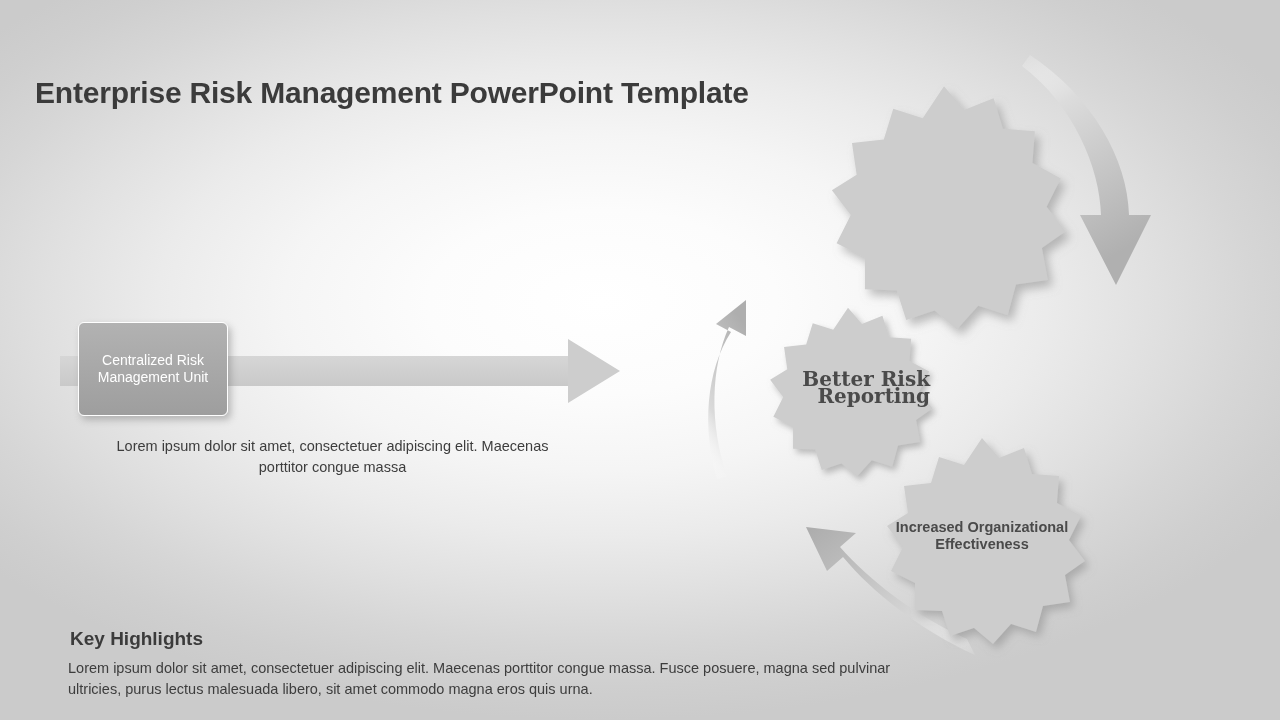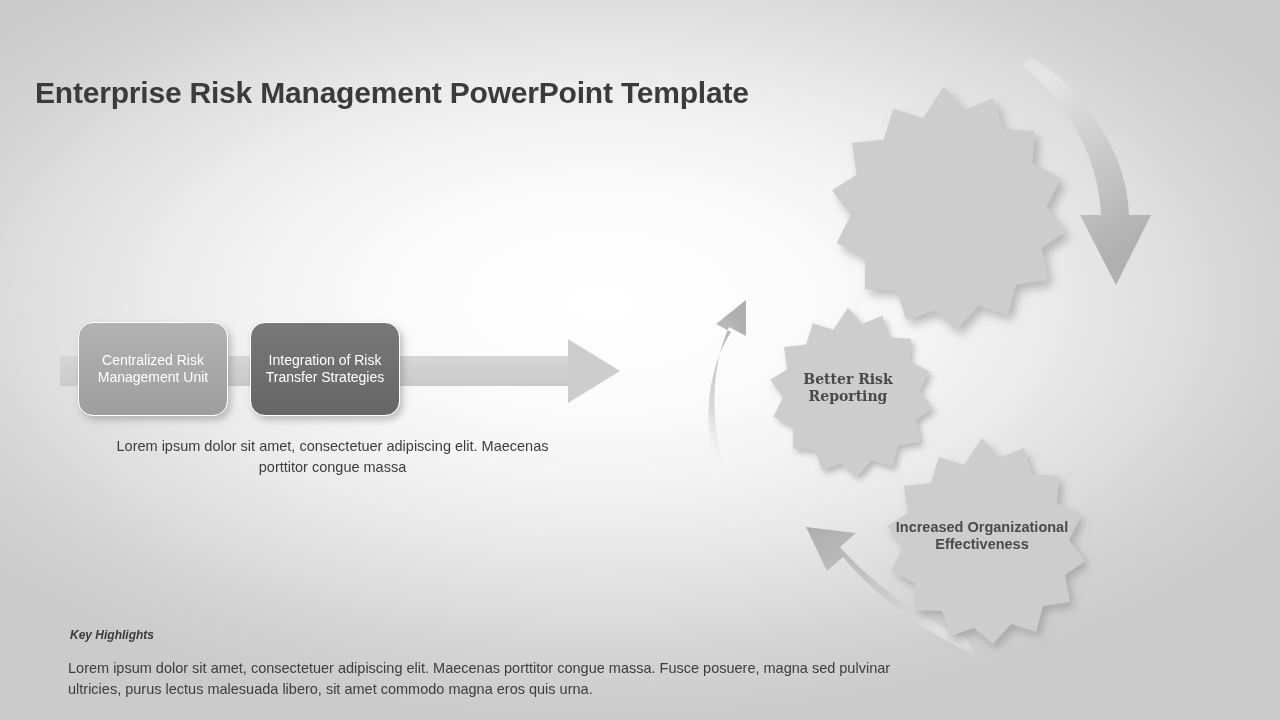--- a/index.html
+++ b/index.html
@@ -67,21 +67,21 @@
     height: 0;
     border-top: 32px solid transparent;
     border-bottom: 32px solid transparent;
     border-left: 52px solid #cdcdcd;
   }
   .pbox {
     position: absolute;
     top: 10px;
     width: 150px;
     height: 94px;
-    border-radius: 15px;
+    border-radius: 6px;
     display: flex;
     align-items: center;
     justify-content: center;
     text-align: center;
     color: #ffffff;
     font-size: 14px;
     line-height: 17.5px;
     box-shadow: 3px 4px 7px rgba(120,120,120,0.45);
     box-sizing: border-box;
     padding: 2px;
@@ -126,44 +126,43 @@
     position: relative;
     z-index: 2;
     text-align: center;
     font-family: "DejaVu Serif", serif;
     font-weight: bold;
     color: #4a4a4a;
   }
   #gear-1 { left: 826px; top: 84px; width: 236px; height: 236px; }
   #gear-1 .gear-label { font-size: 15px; line-height: 18px; }
   #gear-2 { left: 766px; top: 306px; width: 164px; height: 164px; }
-  #gear-2 .gear-label { font-size: 14px; line-height: 17.5px; }
+  #gear-2 .gear-label { font-size: 20px; line-height: 17.5px; text-align: right; }
   #gear-3 { left: 882px; top: 436px; width: 200px; height: 200px; }
   #gear-3 .gear-label {
     font-size: 14.5px; line-height: 17.5px;
     font-family: "Liberation Sans", sans-serif;
   }
 
   
   #arrows {
     position: absolute;
     left: 0; top: 0;
     width: 1280px; height: 720px;
     pointer-events: none;
   }
 
   
   #kh-heading {
     position: absolute;
     left: 70px;
     top: 628px;
-    font-size: 12px;
+    font-size: 19px;
     font-weight: bold;
     color: #3b3b3b;
-    font-style: italic;
   }
   #kh-body {
     position: absolute;
     left: 68px;
     top: 658px;
     width: 830px;
     font-size: 14.5px;
     line-height: 21px;
     color: #3d3d3d;
   }
@@ -231,23 +230,20 @@
     </g>
   </svg>
 
   <div id="flow">
     <div class="flow-bar"></div>
     <div class="flow-arrowhead"></div>
 
     <div class="pbox" id="pbox-1">
       <span>Centralized Risk Management Unit</span>
     </div>
-    <div class="pbox" id="pbox-2">
-      <span>Integration of Risk Transfer Strategies</span>
-    </div>
   </div>
 
   <div id="flow-caption">Lorem ipsum dolor sit amet, consectetuer adipiscing elit. Maecenas porttitor congue massa</div>
 
   <div class="gear" id="gear-1">
     <svg width="236" height="236" viewBox="0 0 200 200">
       <polygon fill="#cdcdcd" filter="url(#gshadow1)" points="100,2 117,22 142,12 150,38 177,40 175,67 199,80 187,104 203,125 183,139 188,166 161,170 154,196 129,188 111,208 92,192 68,200 60,175 33,174 33,147 9,135 21,111 5,90 26,77 22,50 49,47 57,21 82,29"></polygon>
       <defs>
         <filter id="gshadow1" x="-20%" y="-20%" width="150%" height="150%">
           <feDropShadow dx="4" dy="5" stdDeviation="4" flood-color="#8a8a8a" flood-opacity="0.55"></feDropShadow>

